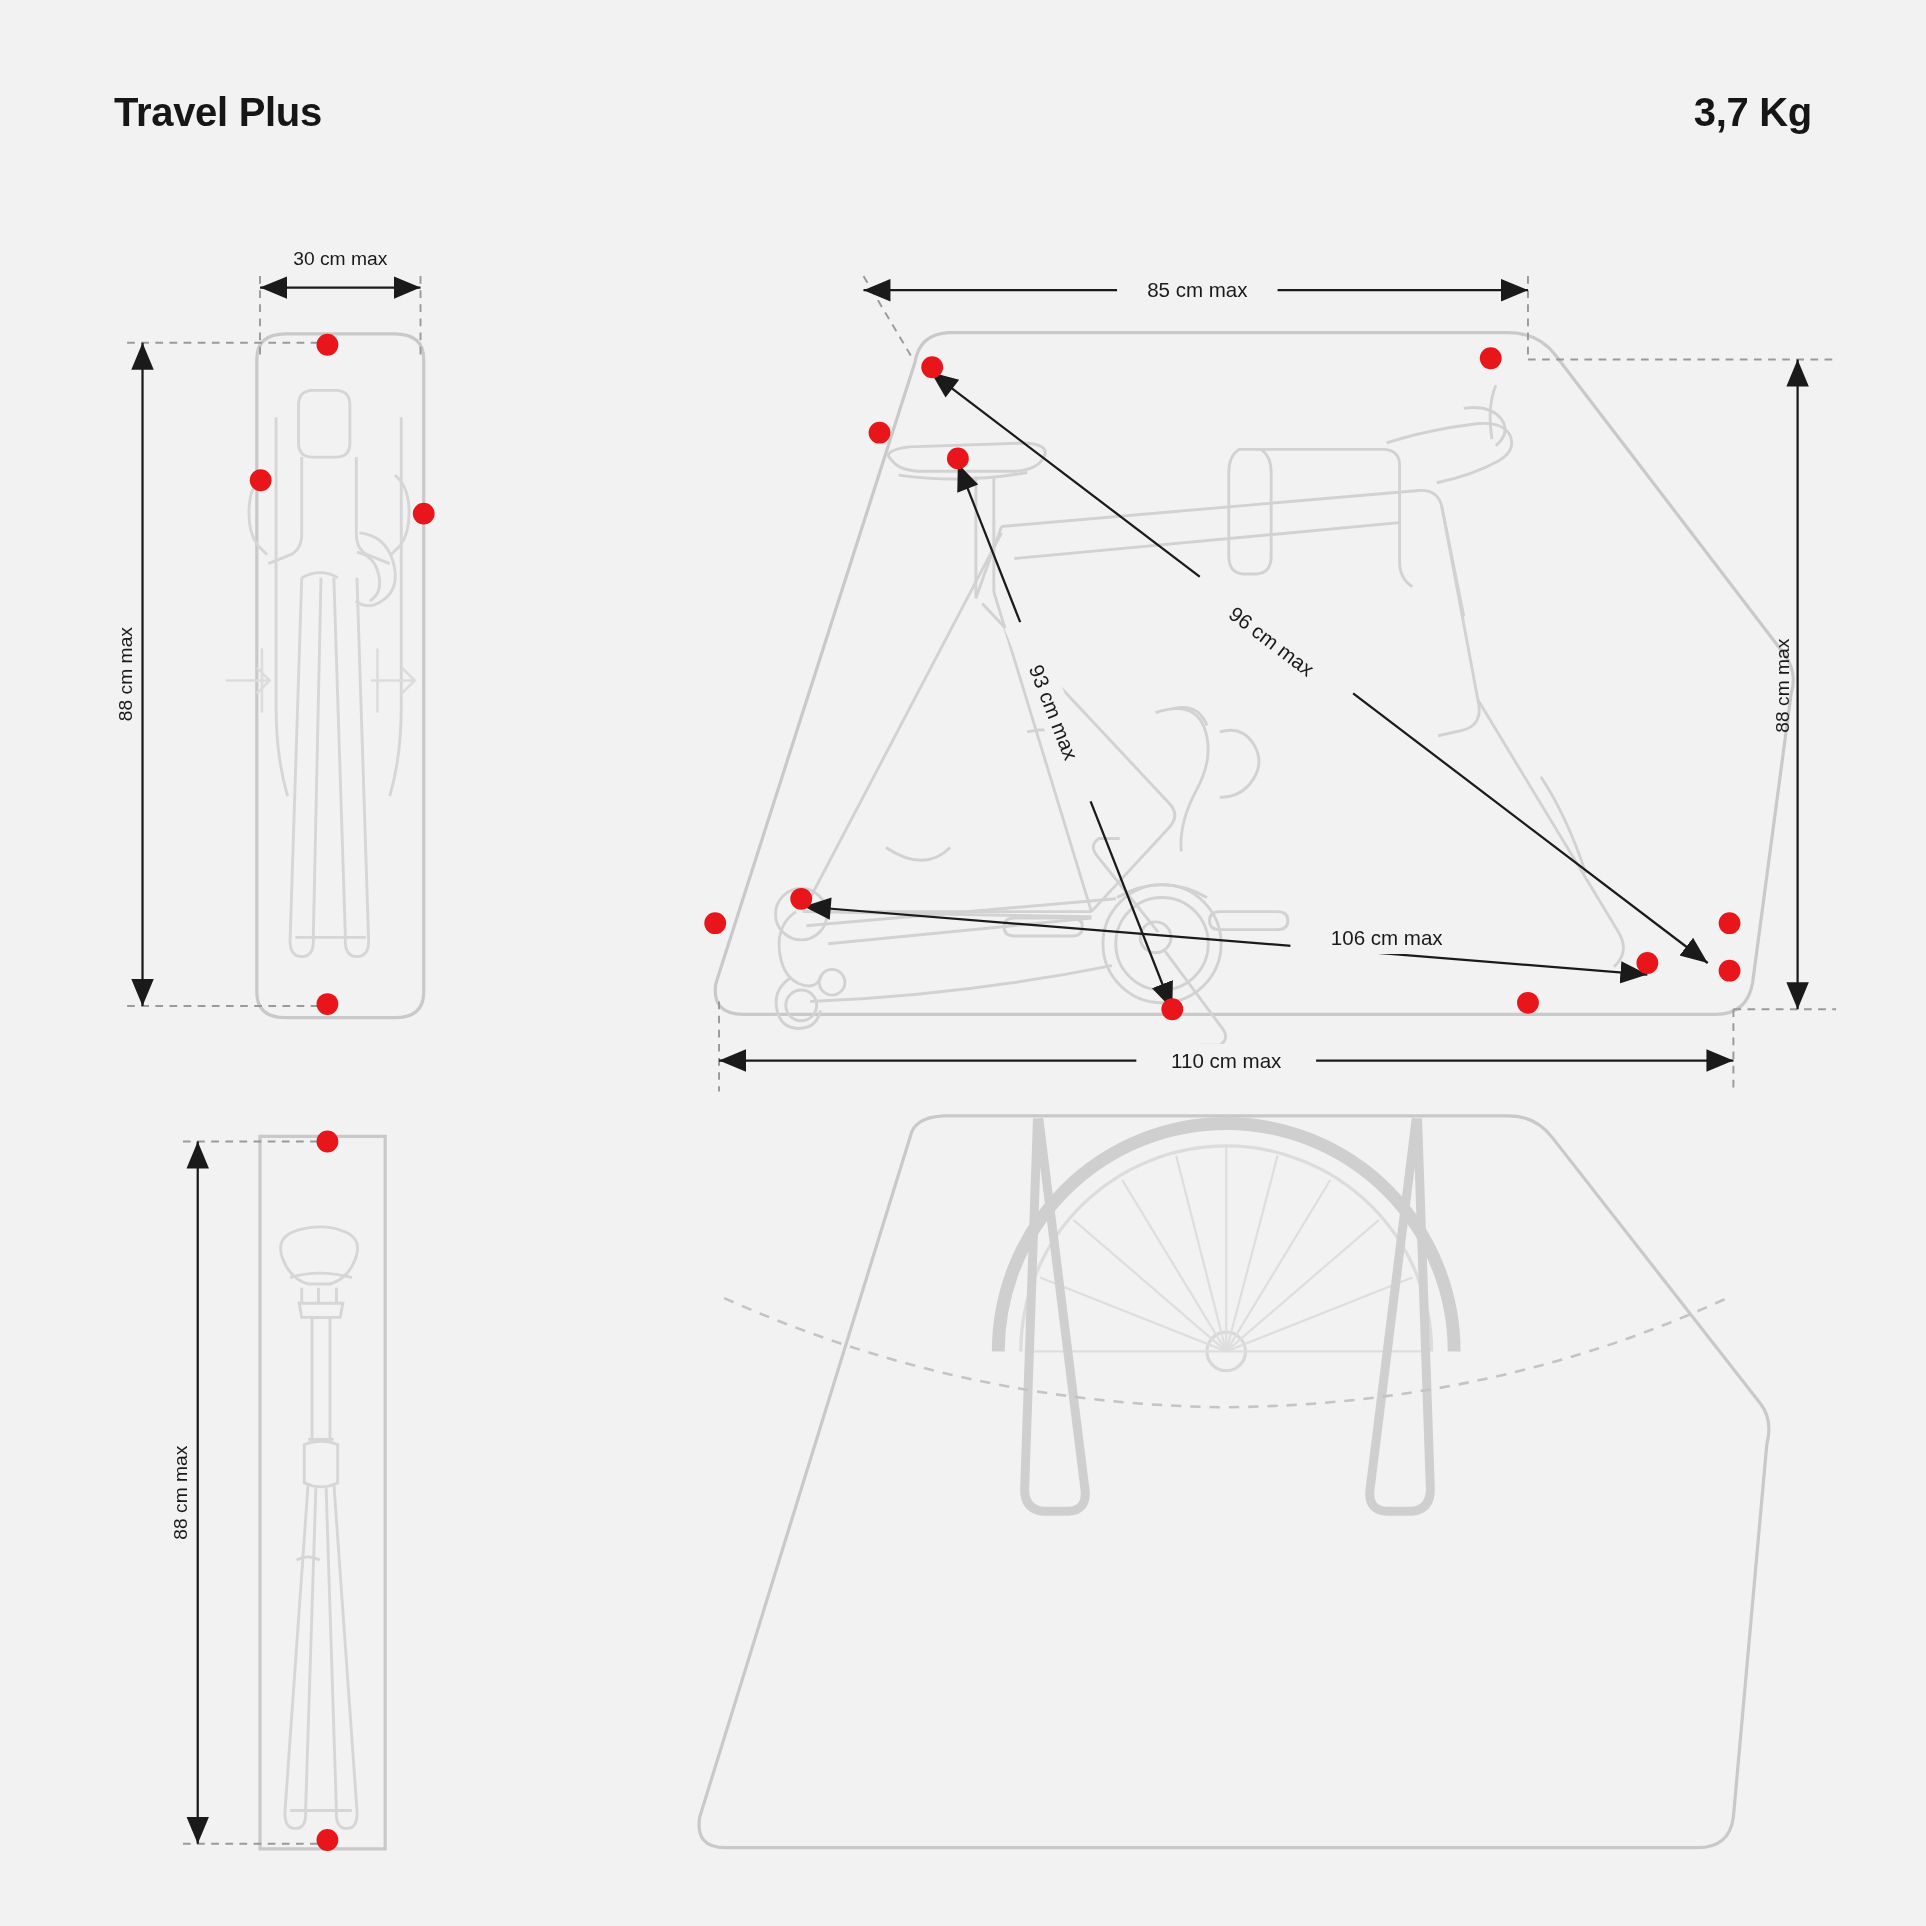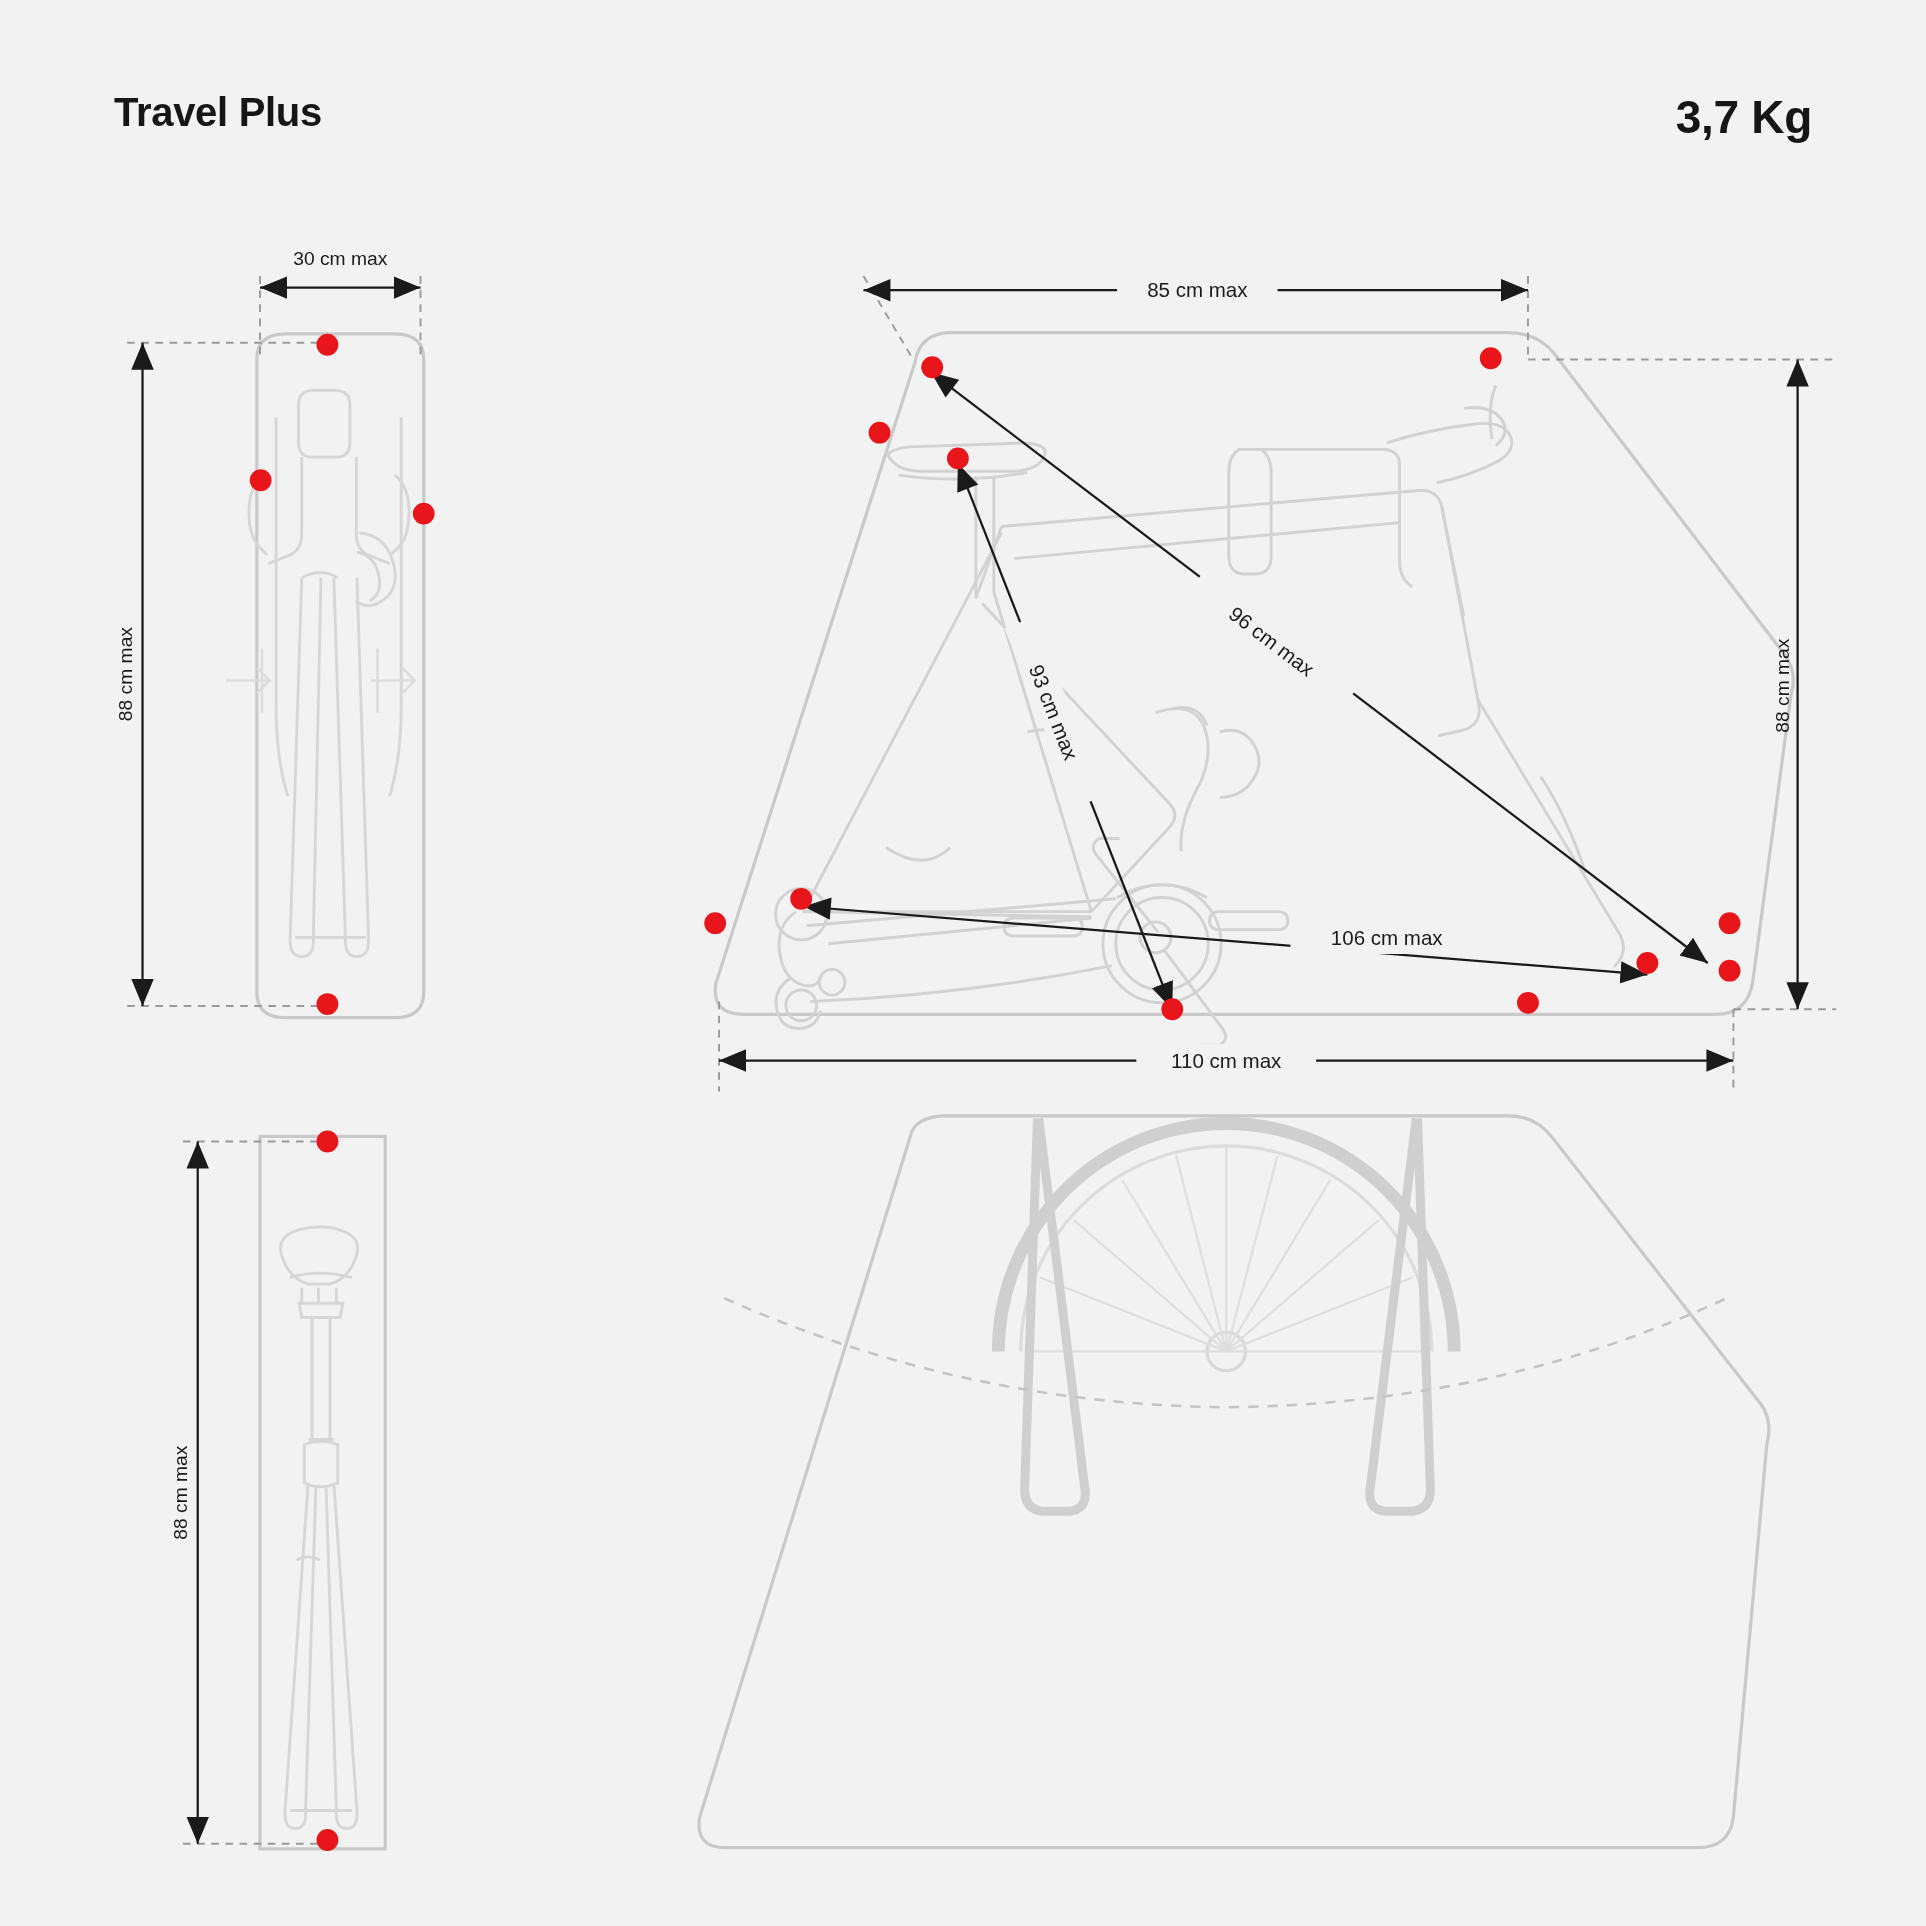--- a/index.html
+++ b/index.html
@@ -27,21 +27,21 @@
     top: 90px;
     font-size: 40px;
     font-weight: bold;
     letter-spacing: -0.3px;
     color: #161616;
   }
   .weight {
     position: absolute;
     right: 114px;
     top: 90px;
-    font-size: 46px;
+    font-size: 40px;
     font-weight: bold;
     letter-spacing: -0.3px;
     color: #161616;
     text-align: right;
   }
   svg.diagram {
     position: absolute;
     left: 0;
     top: 0;
     width: 1926px;

